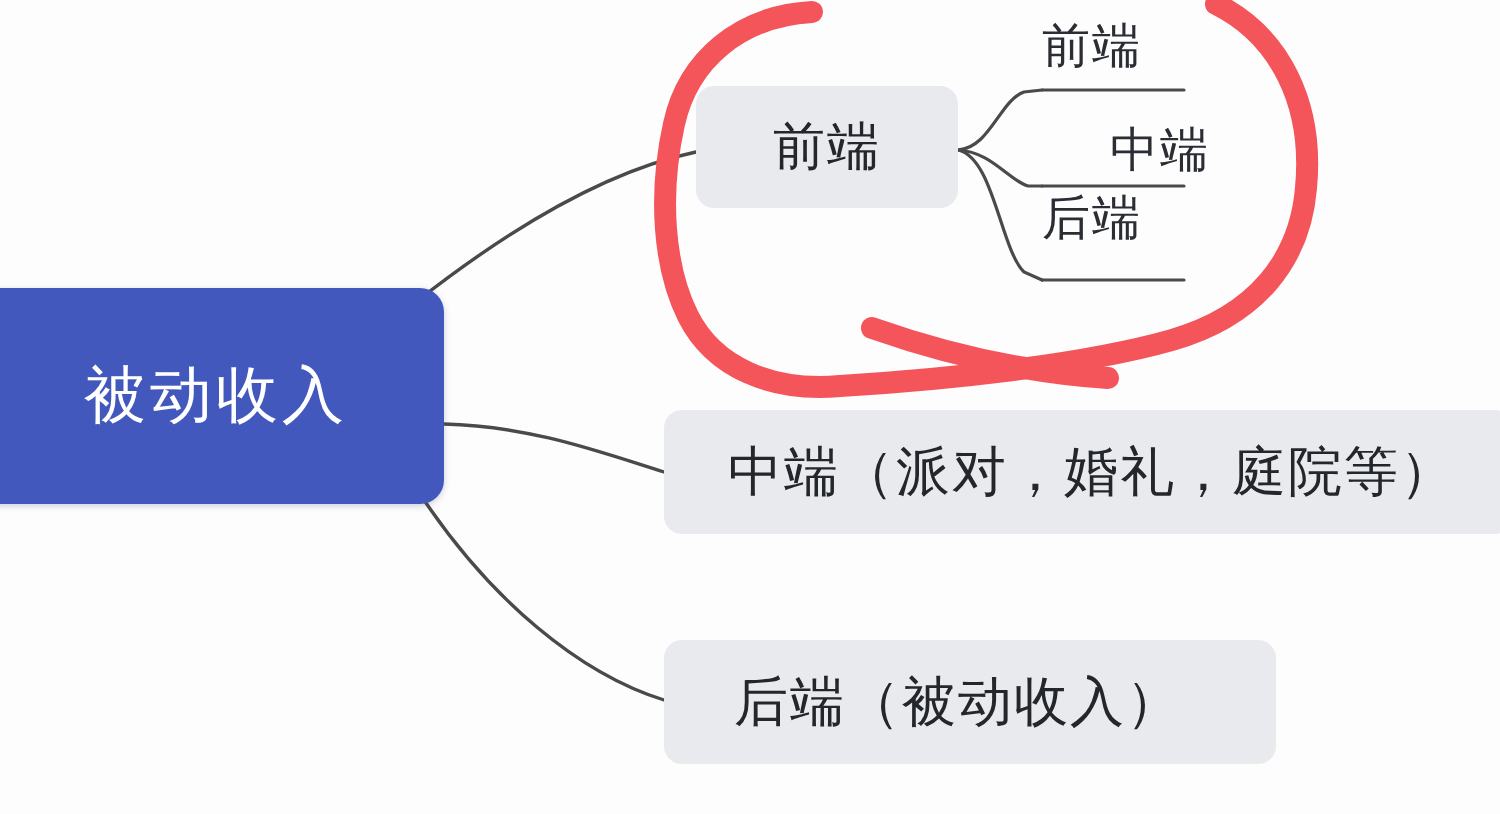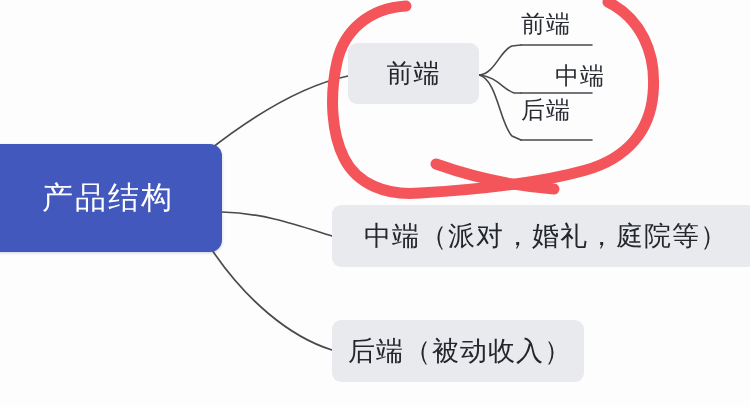--- a/index.html
+++ b/index.html
@@ -71,23 +71,23 @@
   #node-mid {
     left: 332px;
     top: 205px;
     width: 424px;
     height: 62px;
     padding-left: 32px;
   }
   #node-back {
     left: 332px;
     top: 320px;
-    width: 252px;
+    width: 306px;
     height: 62px;
-    padding-left: 16px;
+    padding-left: 35px;
   }
   
   .leaf {
     position: absolute;
     white-space: nowrap;
   }
   .leaf .leaf-text {
     display: block;
     color: #2a2d33;
     font-size: 24px;
@@ -122,21 +122,21 @@
 
     <g stroke="#4a4a4a" stroke-width="1.6" stroke-linecap="round">
 
       <line x1="521" y1="45" x2="592" y2="45"></line>
       <line x1="521" y1="93" x2="592" y2="93"></line>
       <line x1="521" y1="140" x2="592" y2="140"></line>
     </g>
   </svg>
 
   <div class="node" id="root-node">
-    <span class="node-text">产品结构</span>
+    <span class="node-text">被动收入</span>
   </div>
 
   <div class="node gray-node" id="node-front">
     <span class="node-text">前端</span>
   </div>
 
   <div class="leaf" id="leaf-front">
     <span class="leaf-text">前端</span>
   </div>
   <div class="leaf" id="leaf-mid">

